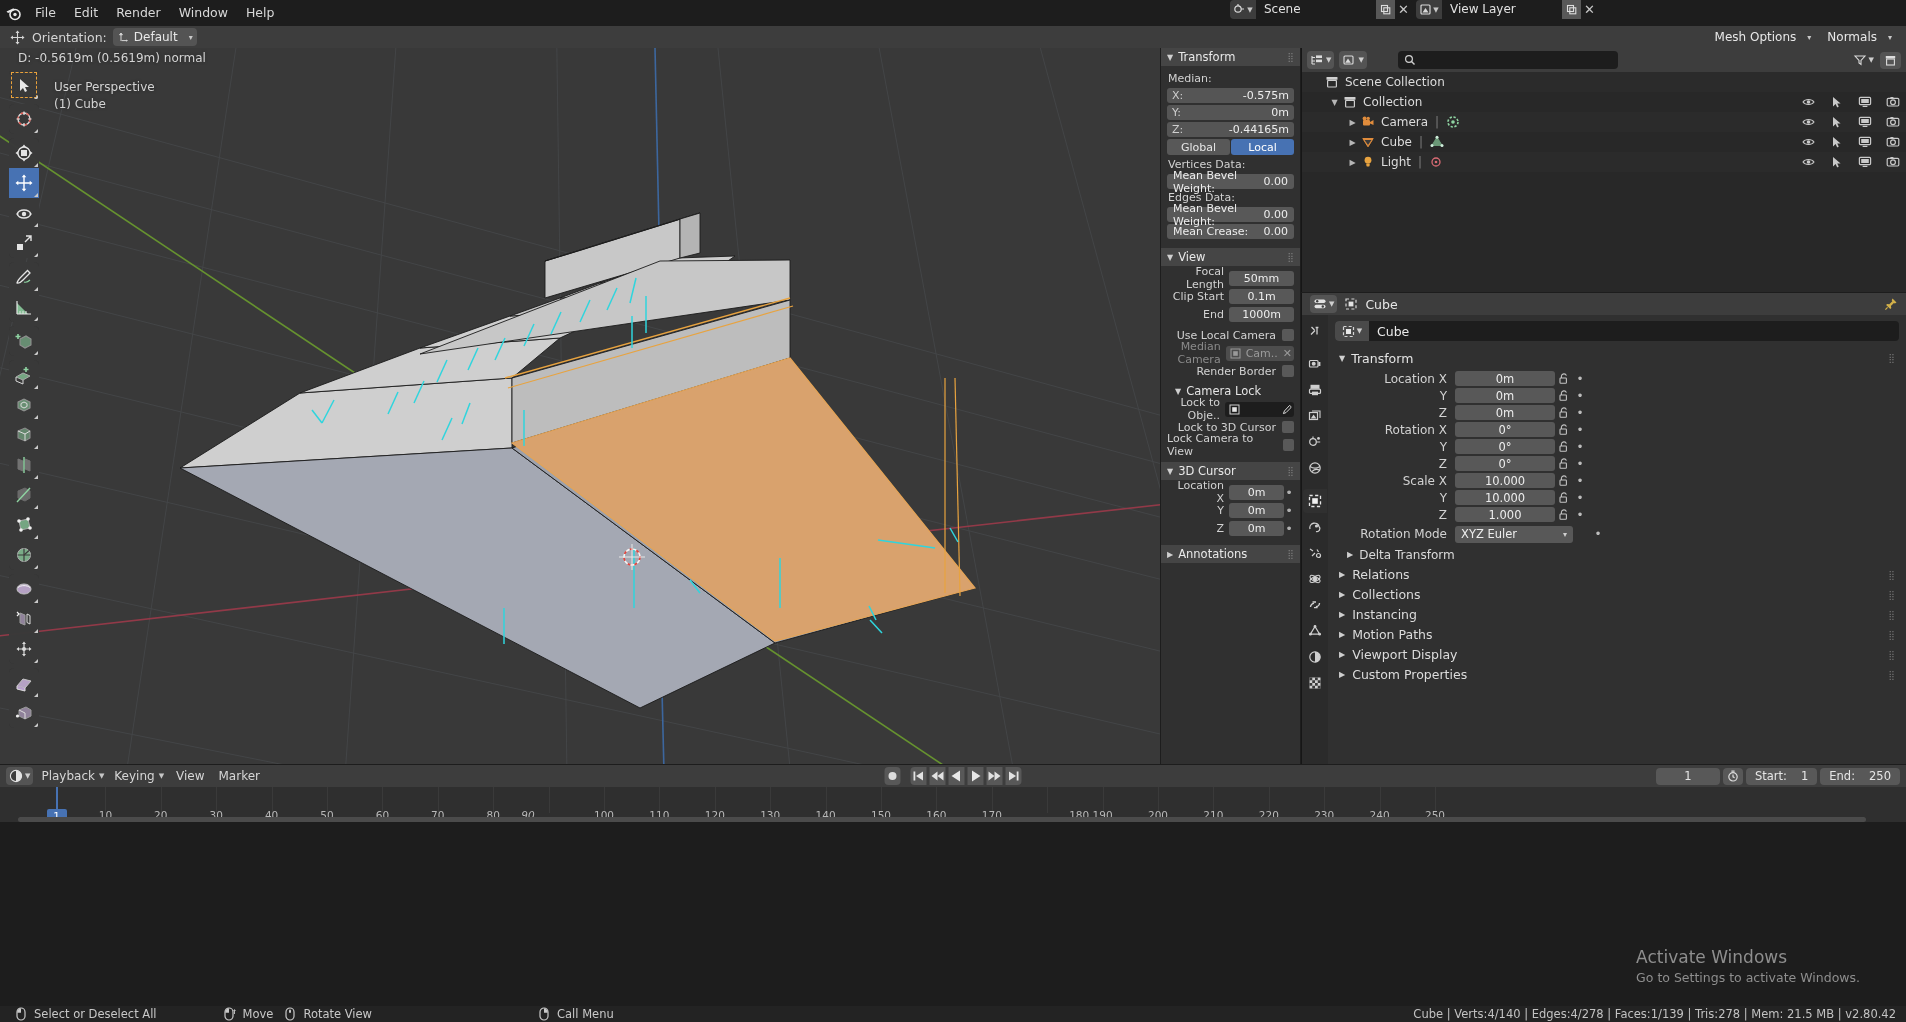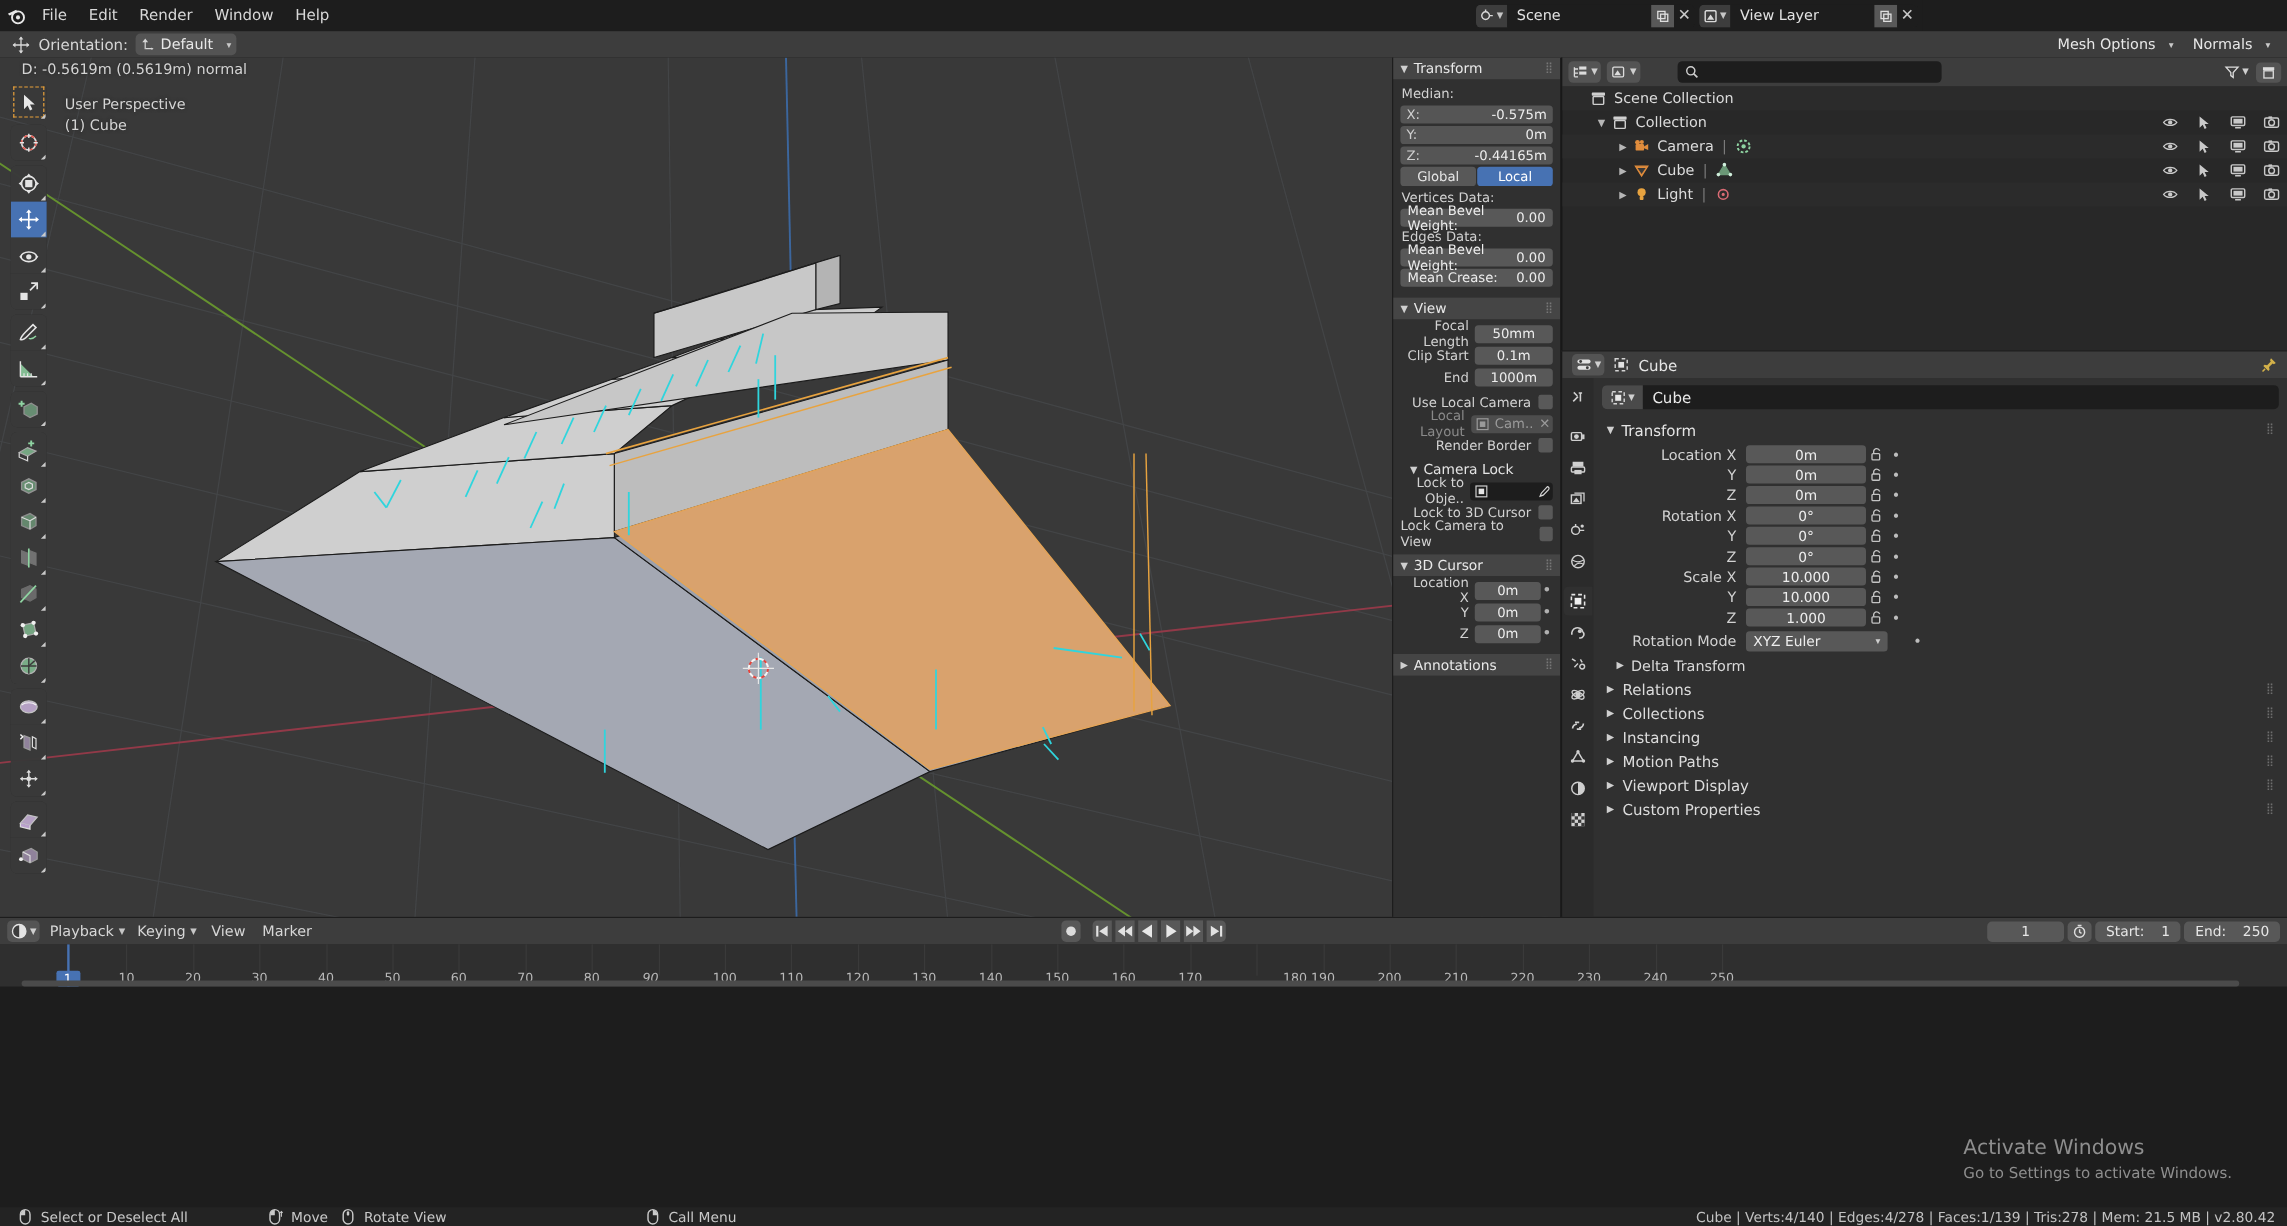--- a/index.html
+++ b/index.html
@@ -9,21 +9,21 @@
     font-family: "DejaVu Sans", "Liberation Sans", sans-serif;
     font-size: 12px;
     color: #e6e6e6;
     overflow: hidden;
   }
   #app { position: relative; width: 1906px; height: 1022px; }
 
   
   .topbar {
     position: absolute; left:0; top:0; width:1602px; height:26px;
-    background:#1d1d1d; display:flex; align-items:center;
+    background:#1d1d1d; display:flex; align-items:flex-start;
   }
   .blender-logo { width:26px; height:26px; display:flex; align-items:center; justify-content:center; }
   .menu-item {
     padding: 0 9px; height:26px; line-height:26px; font-size:12.5px; color:#d8d8d8;
     cursor:default; white-space:nowrap;
   }
   .wstabs { display:flex; align-items:flex-end; height:26px; margin-left:14px; }
   .wstab {
     padding:0 11px; height:22px; line-height:22px; font-size:12.5px; color:#a6a6a6;
     border-radius:4px 4px 0 0; white-space:nowrap;
@@ -630,21 +630,21 @@
       </div>
       <div class="np-prop">
         <span class="pl">End</span>
         <span class="pv">1000m</span>
       </div>
       <div class="np-chk" style="margin-top:5px">
         <span>Use Local Camera</span>
         <span class="cbox"></span>
       </div>
       <div class="np-prop">
-        <span class="pl" style="color:#8a8a8a">Local Layout</span>
+        <span class="pl" style="color:#8a8a8a">Median Camera</span>
         <span class="pv" style="justify-content:flex-start;gap:5px;padding-left:4px;color:#9a9a9a;background:#4d4d4d">
           <svg width="11" height="11" viewBox="0 0 11 11">
               <rect x="1" y="1" width="9" height="9" fill="none" stroke="#9a9a9a" stroke-width="1"></rect>
               <rect x="3.2" y="3.2" width="4.6" height="4.6" fill="#9a9a9a"></rect>
             </svg>
           <span>Cam..</span>
           <span style="margin-left:auto;padding-right:2px;">✕</span>
         </span>
       </div>
       <div class="np-chk">
@@ -1322,21 +1322,21 @@
         <div class="tl-num" style="left: 271.6px;">40</div>
         <div class="tl-tick" style="left: 327px;"></div>
         <div class="tl-num" style="left: 327px;">50</div>
         <div class="tl-tick" style="left: 382.4px;"></div>
         <div class="tl-num" style="left: 382.4px; text-decoration: underline;">60</div>
         <div class="tl-tick" style="left: 437.8px;"></div>
         <div class="tl-num" style="left: 437.8px;">70</div>
         <div class="tl-tick" style="left: 493.2px;"></div>
         <div class="tl-num" style="left: 493.2px;">80</div>
         <div class="tl-tick" style="left: 548.6px;"></div>
-        <div class="tl-num" style="left: 542px; font-style: italic;">90</div>
+        <div class="tl-num" style="left: 528px; font-style: italic;">90</div>
         <div class="tl-tick" style="left: 604px;"></div>
         <div class="tl-num" style="left: 604px;">100</div>
         <div class="tl-tick" style="left: 659.4px;"></div>
         <div class="tl-num" style="left: 659.4px;">110</div>
         <div class="tl-tick" style="left: 714.8px;"></div>
         <div class="tl-num" style="left: 714.8px;">120</div>
         <div class="tl-tick" style="left: 770.2px;"></div>
         <div class="tl-num" style="left: 770.2px;">130</div>
         <div class="tl-tick" style="left: 825.6px;"></div>
         <div class="tl-num" style="left: 825.6px;">140</div>

